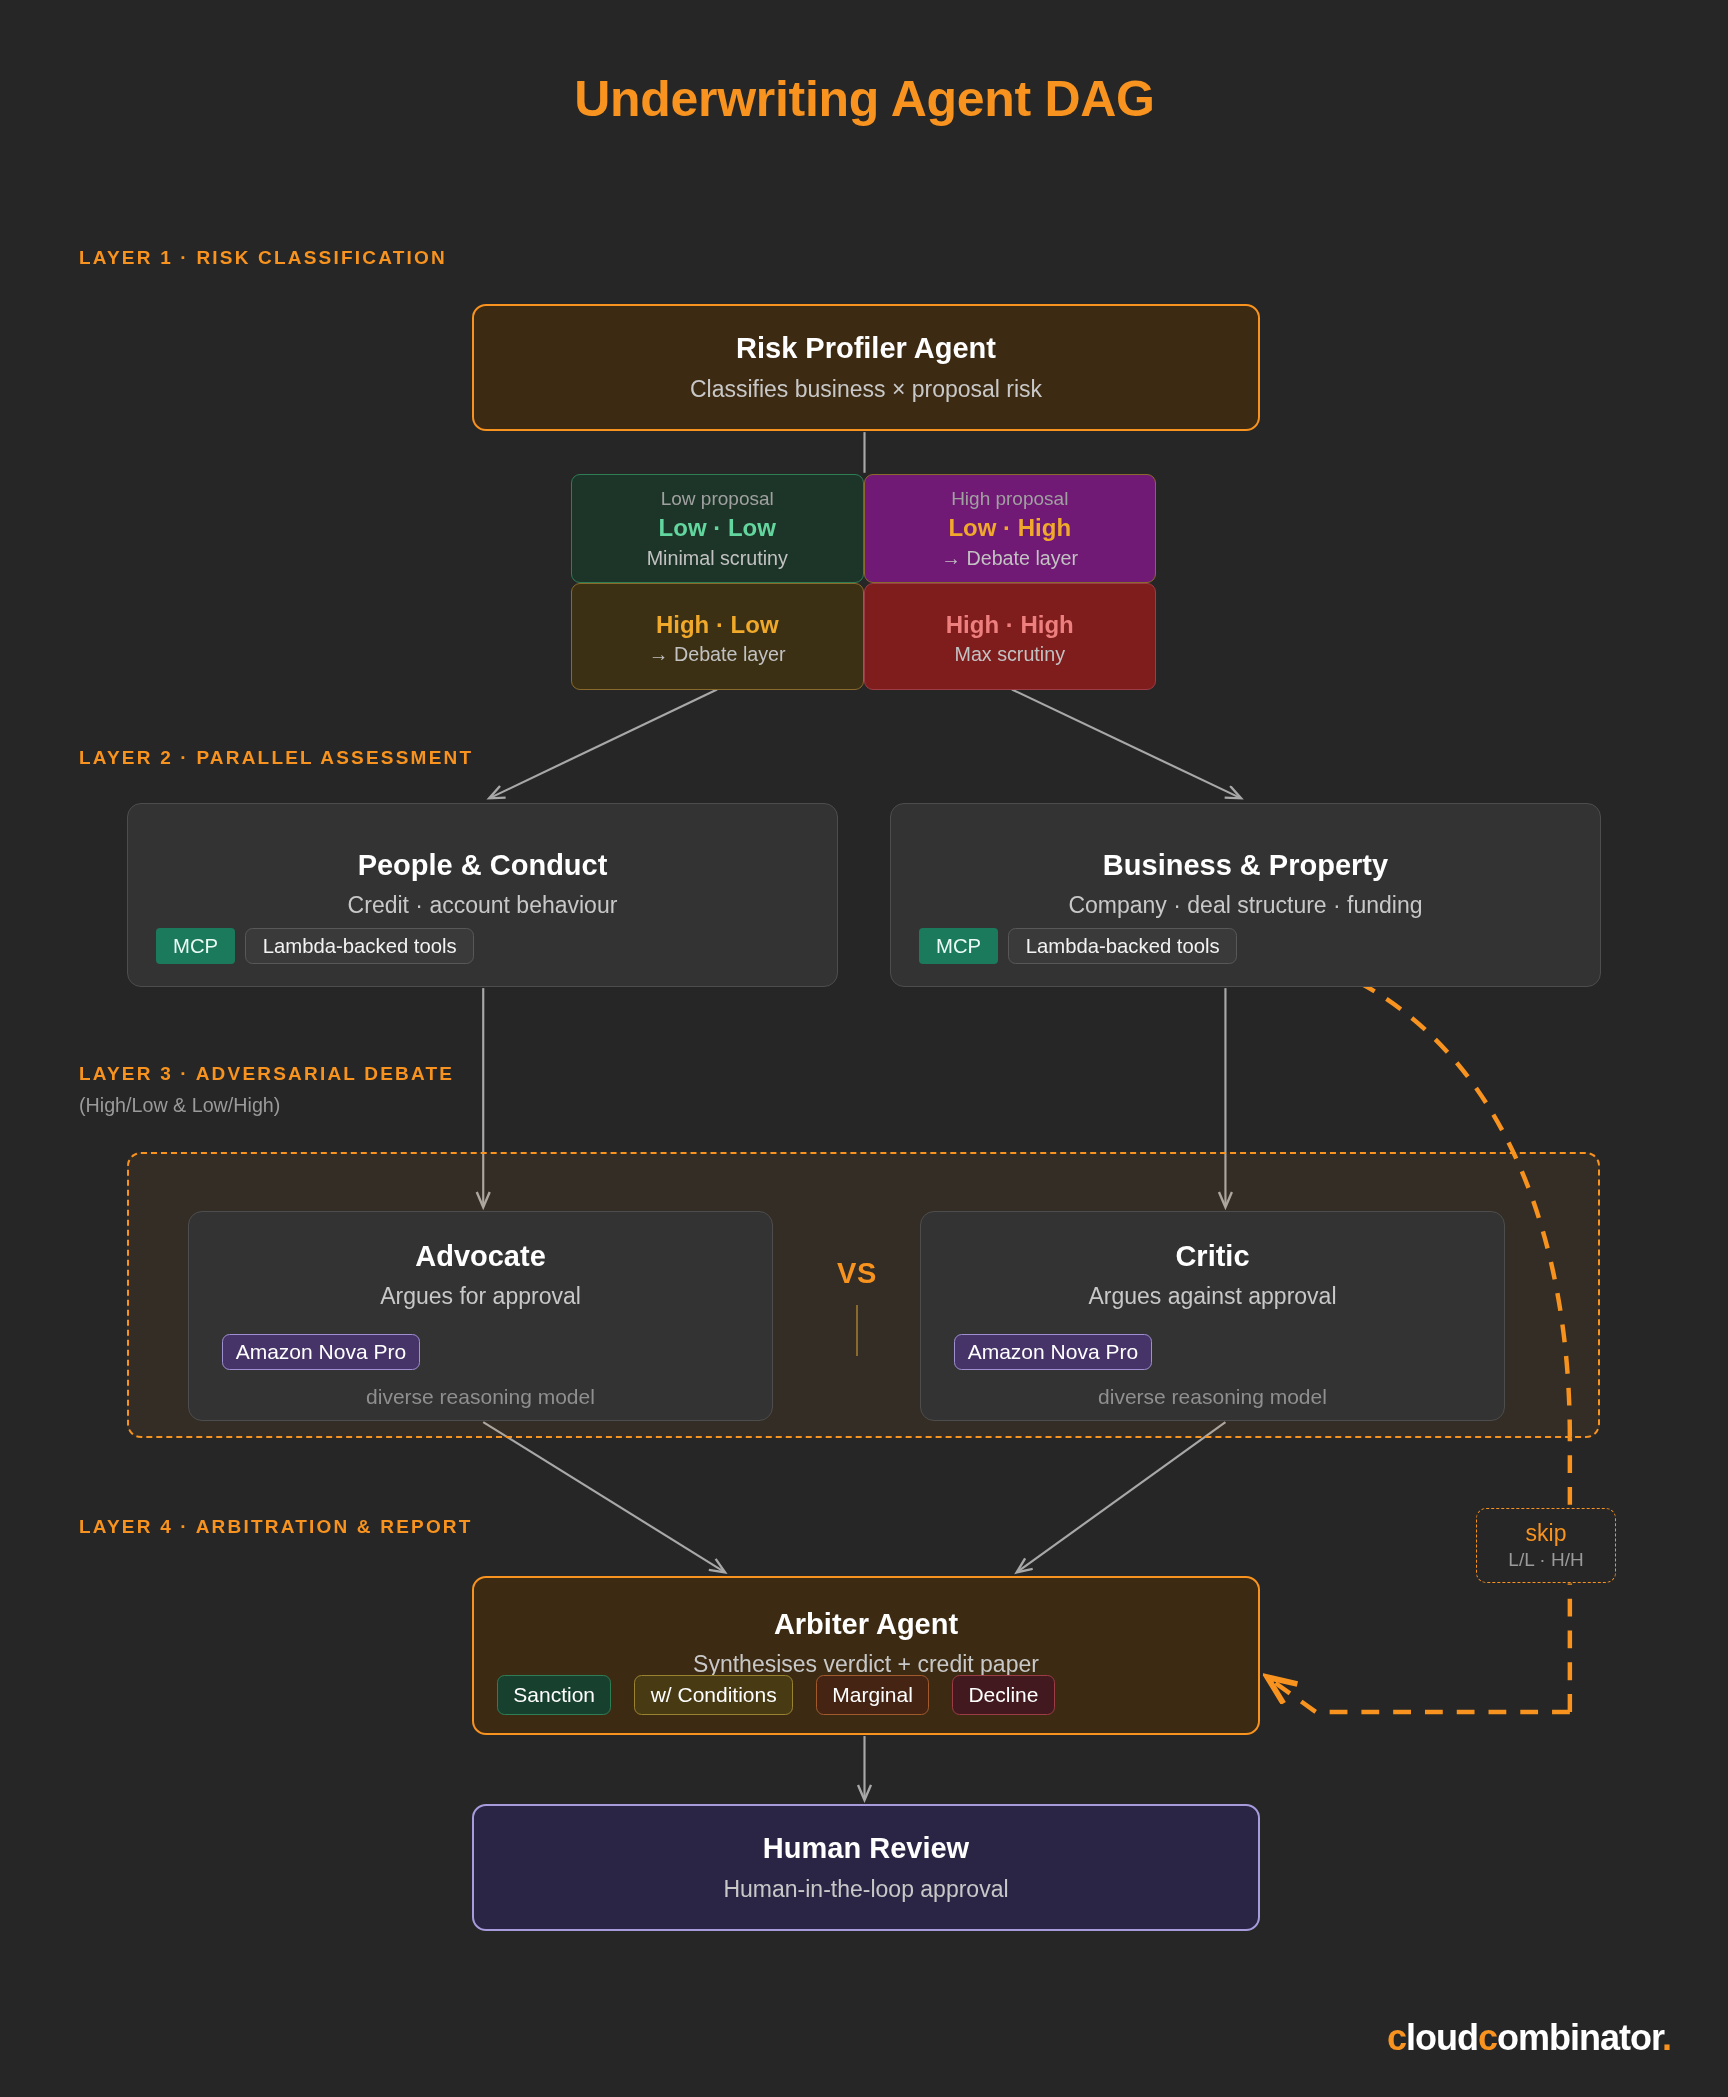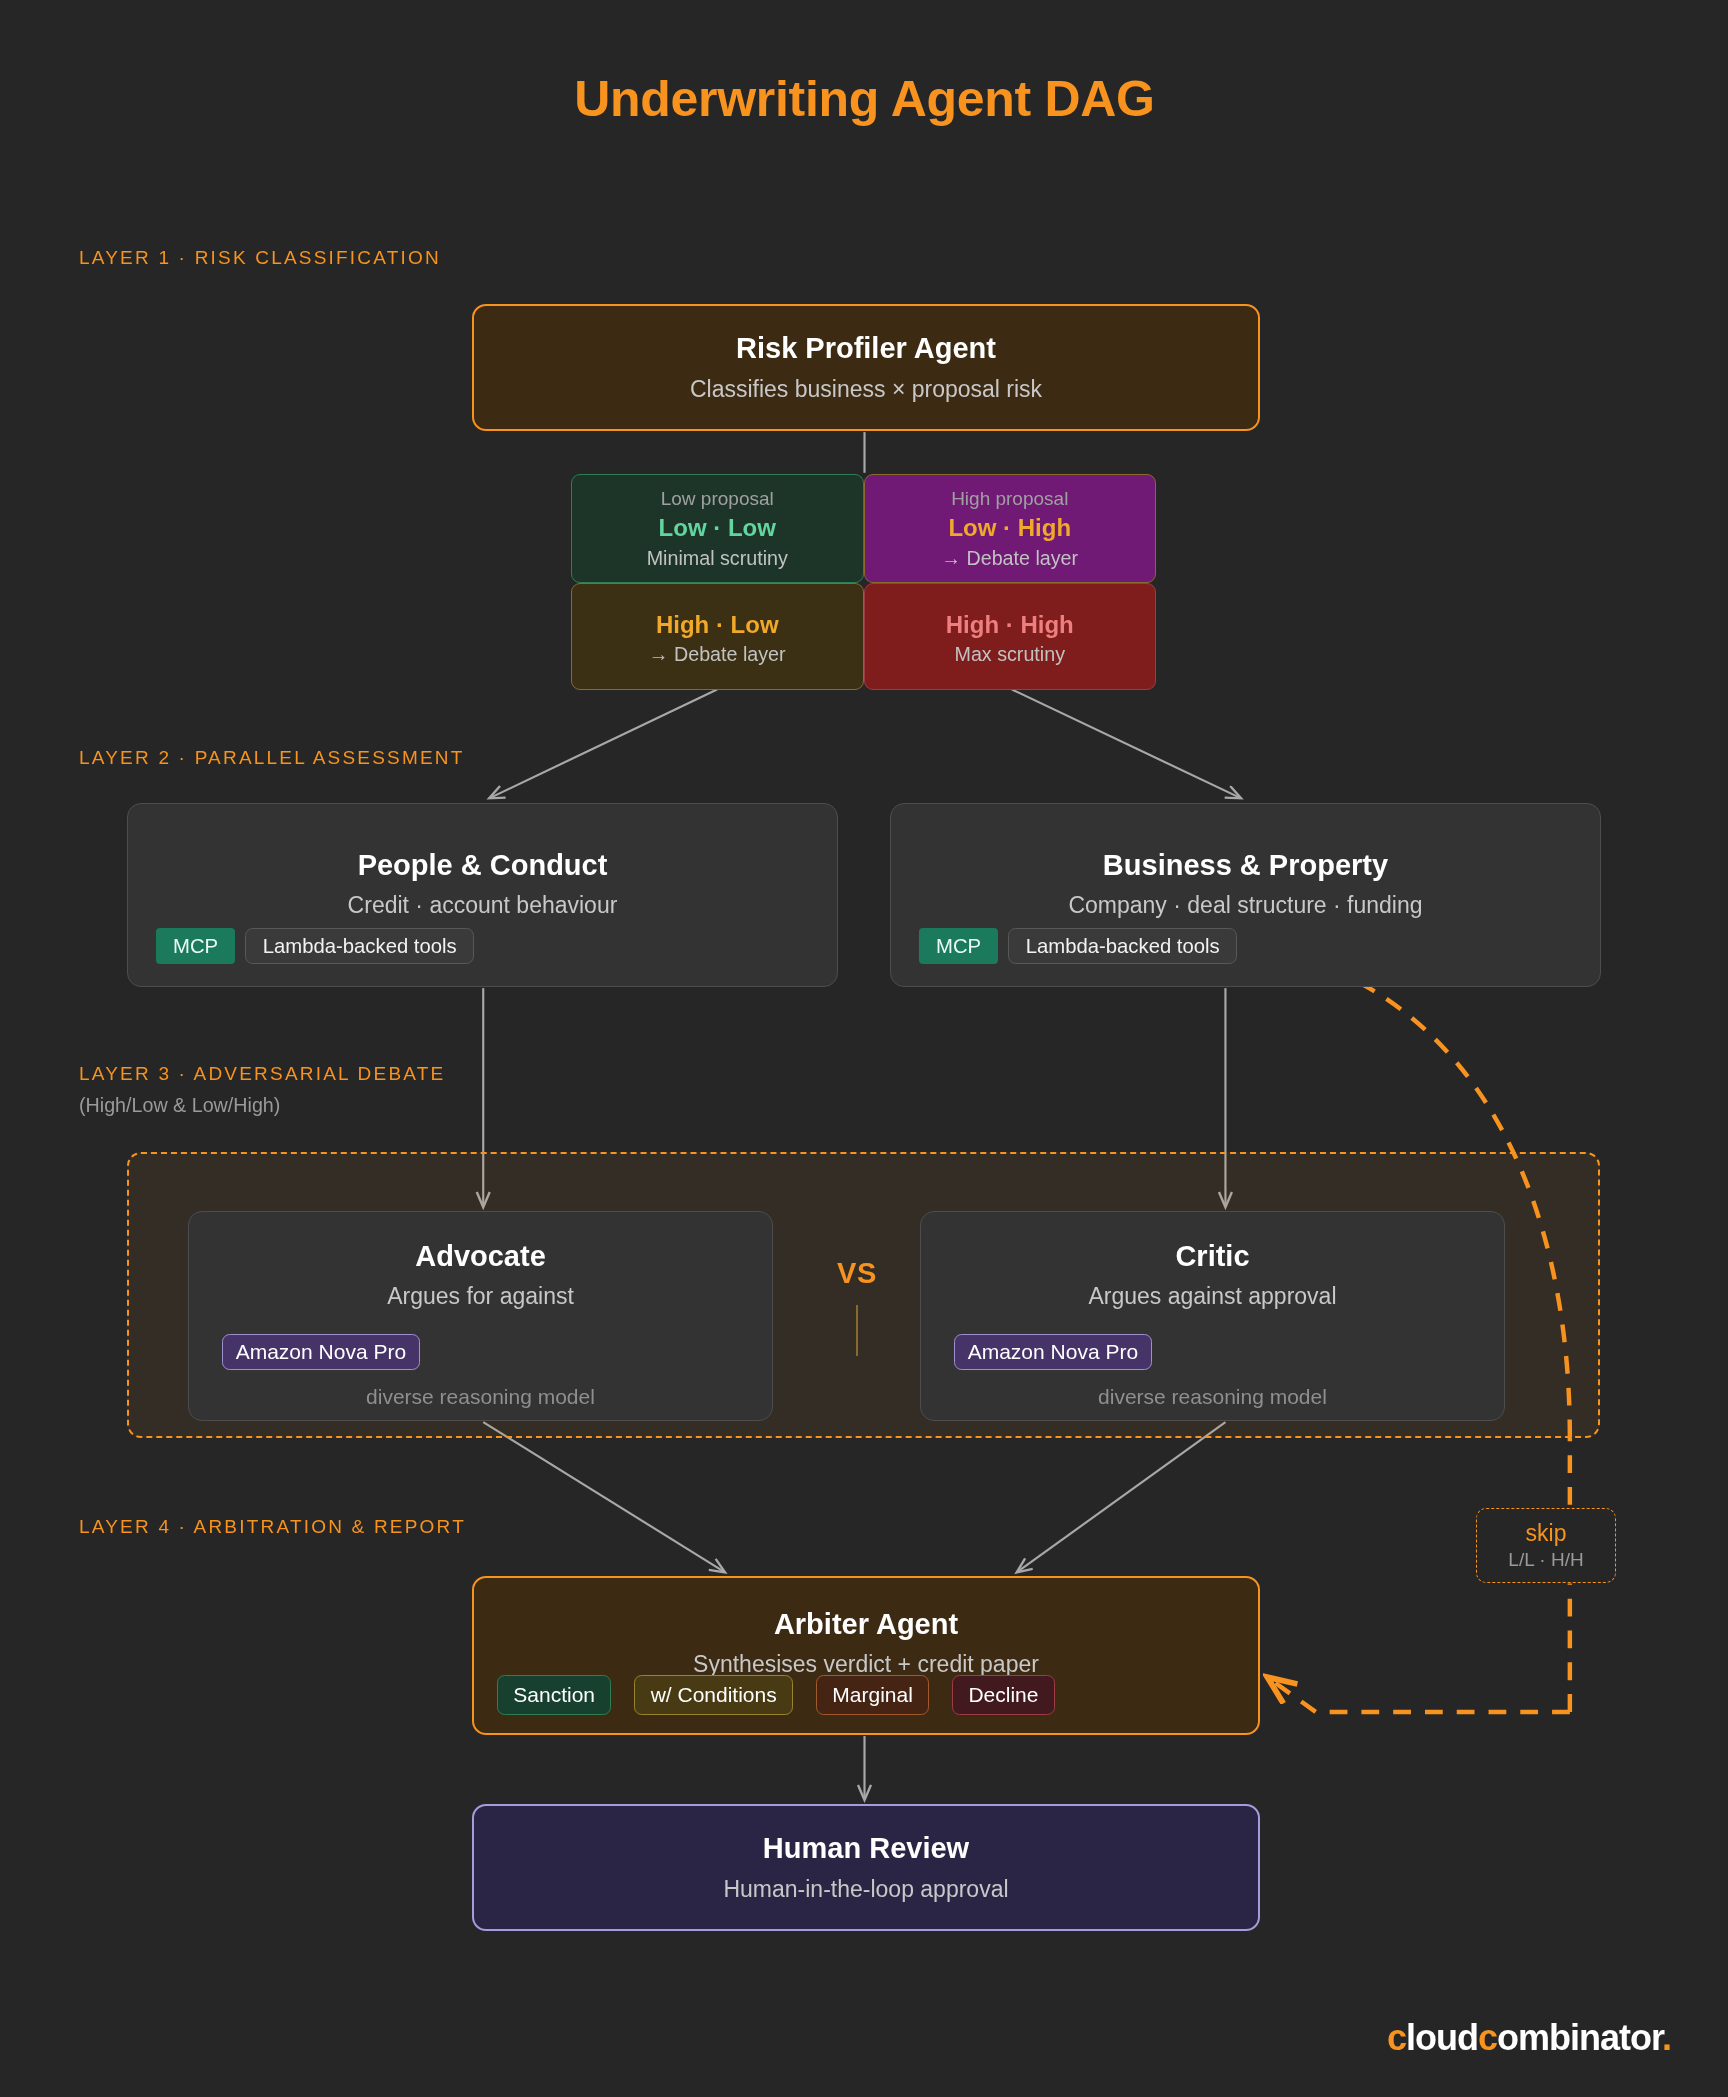--- a/index.html
+++ b/index.html
@@ -29,21 +29,21 @@
     font-size: 50px; font-weight: bold; color: #F7931E;
     letter-spacing: -0.3px; line-height: 1.05;
   }
   #subtitle {
     margin-top: 16.5px; font-size: 24px; color: #B8B8B8; font-weight: 400;
   }
 
   
   .layer-label {
     position: absolute; z-index: 3;
-    font-size: 19px; font-weight: normal; color: #F7931E;
+    font-size: 19px; font-weight: bold; color: #F7931E;
     letter-spacing: 2.2px;
   }
   .layer-sub {
     position: absolute; z-index: 3;
     font-size: 19.7px; color: #9A9A9A;
   }
 
   
   .node {
     position: absolute; z-index: 3;
@@ -299,21 +299,21 @@
         <span class="pill-tool">Lambda-backed tools</span>
       </div>
     </div>
   </div>
 
   <div id="debate-region"></div>
 
   <div id="advocate" class="node grey">
     <div class="debate-inner">
       <div class="n-title">Advocate</div>
-      <div class="n-sub">Argues for against</div>
+      <div class="n-sub">Argues for approval</div>
       <span class="model-pill">Amazon Nova Pro</span>
       <div class="model-note">diverse reasoning model</div>
     </div>
   </div>
 
   <div id="vs-block">
     <div id="vs-text">VS</div>
     <div id="vs-rule"></div>
   </div>
 

